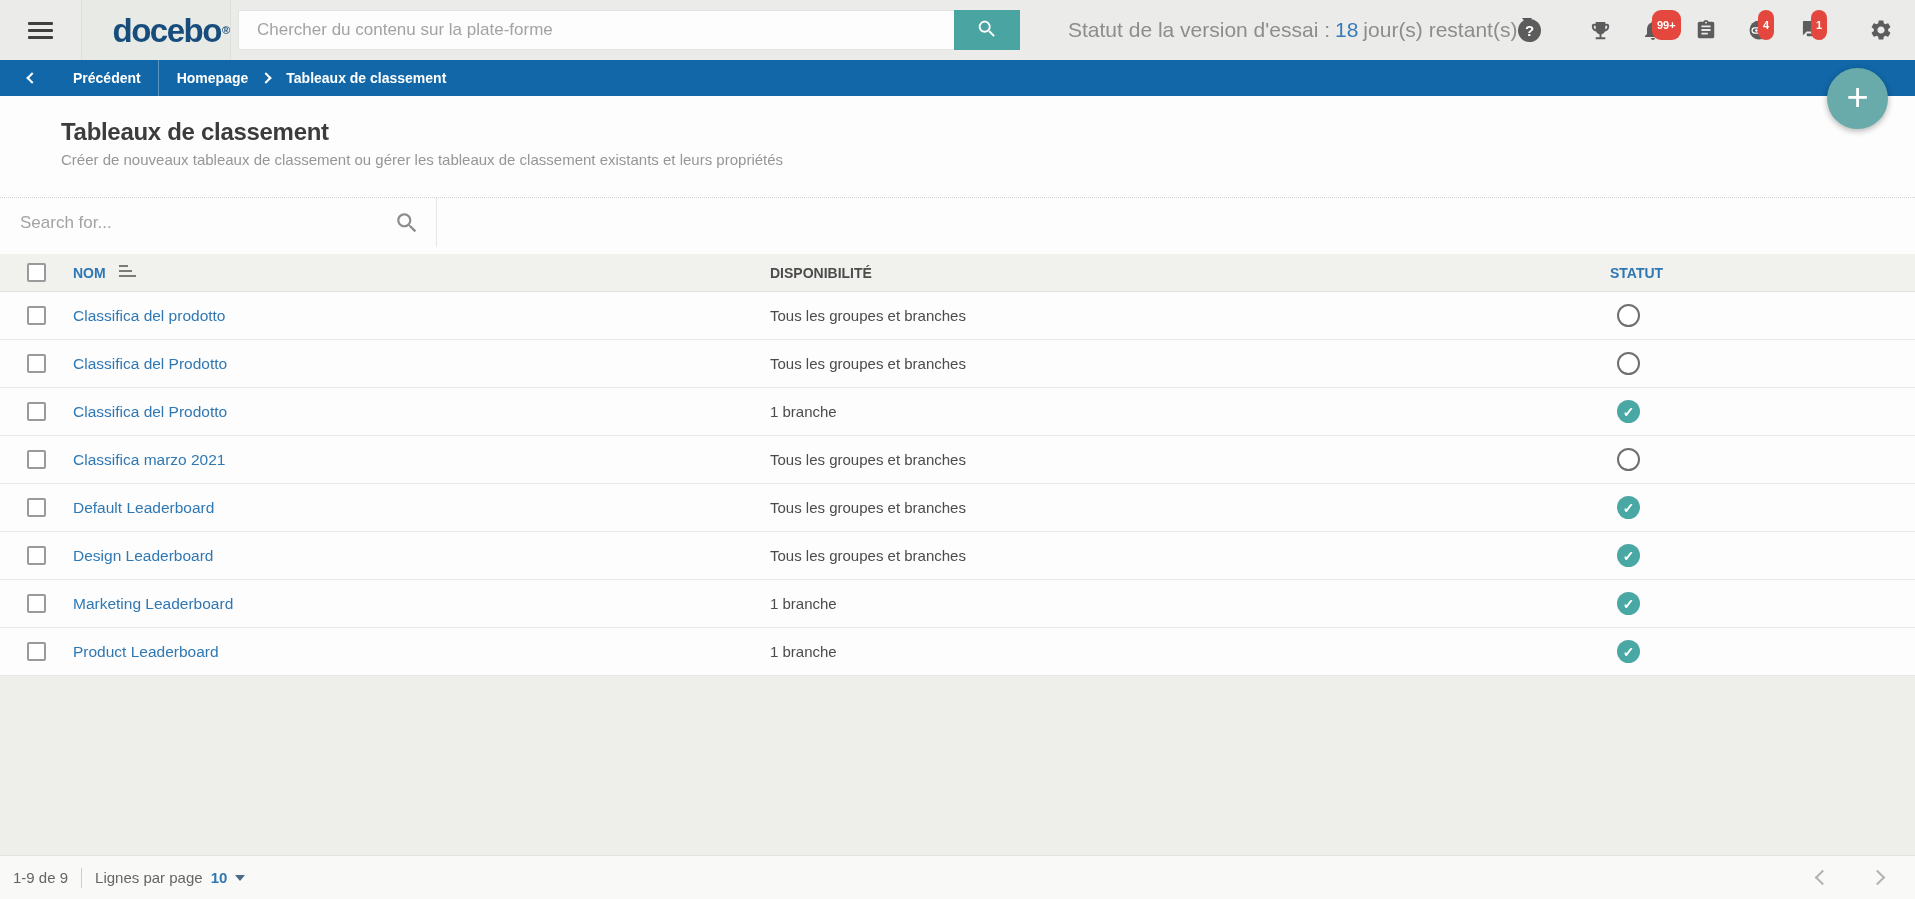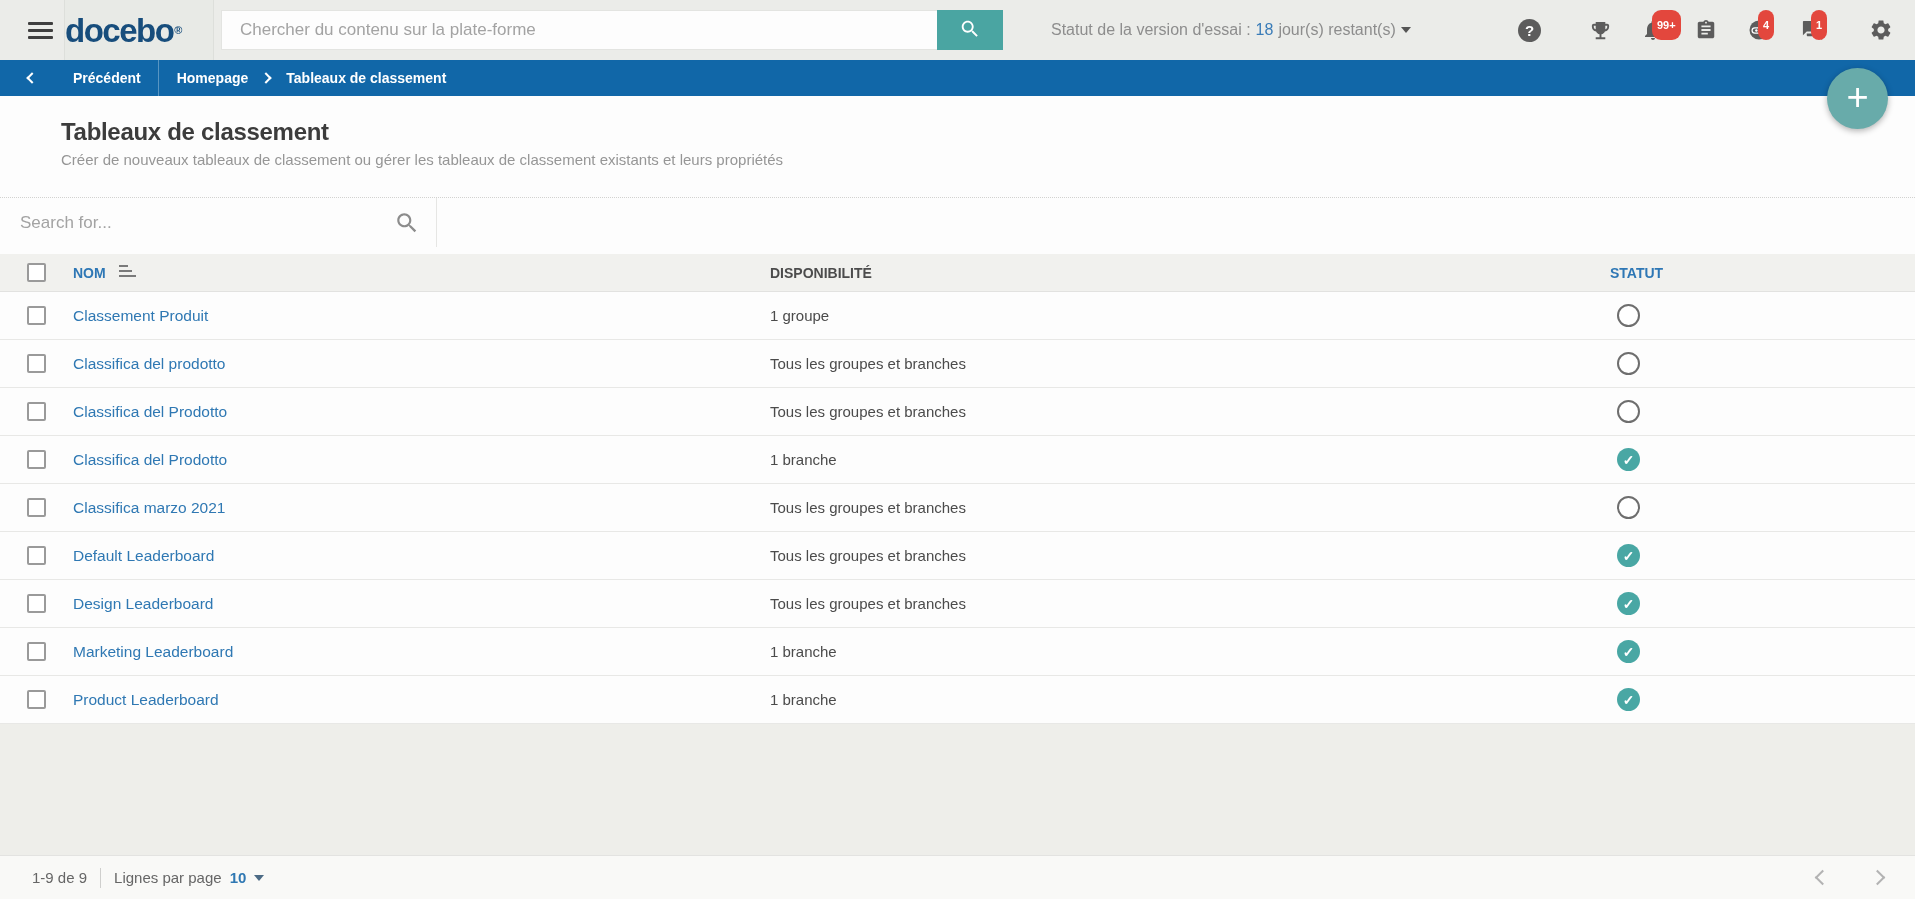--- a/index.html
+++ b/index.html
@@ -13,38 +13,38 @@
   }
 
   
   .topbar {
     height: 60px; background: #ebece9;
     display: flex; align-items: center; position: relative;
   }
   .hamburger { margin-left: 28px; width: 25px; height: 17px; display: flex; flex-direction: column; justify-content: space-between; cursor: pointer; }
   .hamburger span { display: block; height: 3px; background: #3f3f3f; border-radius: 1px; }
   .logo-panel {
-    width: 150px; height: 100%; margin-left: 11px;
+    width: 150px; height: 100%; margin-left: 28px;
     background: #e8eae6; border-left: 1px solid #dddfdb; border-right: 1px solid #dddfdb;
-    display: flex; align-items: center; justify-content: flex-start;
+    display: flex; align-items: center; justify-content: flex-end;
   }
   .logo-text { font-size: 33px; font-weight: bold; color: #174d7c; letter-spacing: -1.5px; line-height: 1; }
   .logo-reg { font-size: 11px; font-weight: bold; color: #174d7c; vertical-align: 14px; margin-left: 1px; }
   .search-form { margin-left: 7px; display: flex; height: 40px; }
   .global-search-input {
     width: 716px; height: 40px; border: 1px solid #e3e4e1; border-right: none;
     background: #fdfdfd; padding: 0 18px; font-size: 17px; color: #555;
     font-family: "Liberation Sans", sans-serif; outline: none;
   }
   .global-search-input::placeholder { color: #a3a3a3; }
   .global-search-btn {
     width: 66px; height: 40px; border: none; background: #4aa5a2; cursor: pointer;
     display: flex; align-items: center; justify-content: center;
   }
-  .trial { margin-left: 48px; display: flex; align-items: center; font-size: 16px; color: #8d8d8d; white-space: nowrap; cursor: pointer; }
+  .trial { margin-left: 48px; display: flex; align-items: flex-start; font-size: 21px; color: #8d8d8d; white-space: nowrap; cursor: pointer; }
   .trial .days { color: #3a7cb8; margin: 0 5px; }
   .trial .suffix { margin-right: 5px; }
   .caret-down { width: 0; height: 0; border-left: 5px solid transparent; border-right: 5px solid transparent; border-top: 6px solid #555; display: inline-block; }
   .topbar-icons { position: absolute; right: 22px; top: 0; height: 60px; display: flex; align-items: center; gap: 29px; }
   .tb-icon { position: relative; width: 24px; height: 24px; display: flex; align-items: center; justify-content: center; cursor: pointer; }
   .help-circle { width: 23px; height: 23px; border-radius: 50%; background: #5c5c5c; color: #fff; font-size: 15px; font-weight: bold; display: flex; align-items: center; justify-content: center; margin-right: 18px; }
   .gear-wrap { margin-left: 16px; }
   .badge {
     position: absolute; top: -8px; left: 11px; background: #e3473d; color: #fff;
     font-size: 11px; font-weight: bold; border-radius: 9px; padding: 9px 5px;
@@ -108,21 +108,21 @@
   .status.active { background: #49a7a4; }
   .status.active::after { content: "✓"; color: #fff; font-size: 14px; font-weight: bold; }
 
   
   .footer {
     position: absolute; bottom: 0; left: 0; right: 0; height: 44px;
     background: #f9f9f7; border-top: 1px solid #e3e3e1;
     display: flex; align-items: center; justify-content: space-between;
     font-size: 15px; color: #666;
   }
-  .footer-left { display: flex; align-items: center; padding-left: 32px; }
+  .footer-left { display: flex; align-items: center; padding-left: 13px; }
   .f-divider { width: 1px; height: 20px; background: #cfcfcd; margin: 0 13px; }
   .rpp-value { color: #2f78b3; font-weight: bold; margin: 0 8px 0 8px; cursor: pointer; }
   .rpp-caret { border-top-color: #4c6b85; border-left-width: 5px; border-right-width: 5px; border-top-width: 6px; cursor: pointer; }
   .footer-right { display: flex; align-items: center; gap: 44px; padding-right: 32px; }
   .page-chev { width: 11px; height: 11px; border-left: 2px solid #b3b3b3; border-bottom: 2px solid #b3b3b3; cursor: pointer; }
   .page-chev.prev { transform: rotate(45deg); }
   .page-chev.next { transform: rotate(-135deg); }
 </style>
 </head>
 <body>
@@ -241,32 +241,20 @@
           <rect x="0" y="6" width="13" height="2" fill="#7a7a7a"></rect>
           <rect x="0" y="11" width="17" height="2" fill="#7a7a7a"></rect>
         </svg>
       </span>
     </div>
     <div class="th-avail">DISPONIBILITÉ</div>
     <div class="th-status">STATUT</div>
   </div>
 
   <div id="table-body">
-  <div class="trow">
-    <div class="cell-check">
-      <span class="checkbox"></span>
-    </div>
-    <div>
-      <a class="row-link">Classement Produit</a>
-    </div>
-    <div class="cell-avail">1 groupe</div>
-    <div class="cell-status">
-      <span class="status inactive"></span>
-    </div>
-  </div>
 
   <div class="trow">
     <div class="cell-check">
       <span class="checkbox"></span>
     </div>
     <div>
       <a class="row-link">Classifica del prodotto</a>
     </div>
     <div class="cell-avail">Tous les groupes et branches</div>
     <div class="cell-status">

